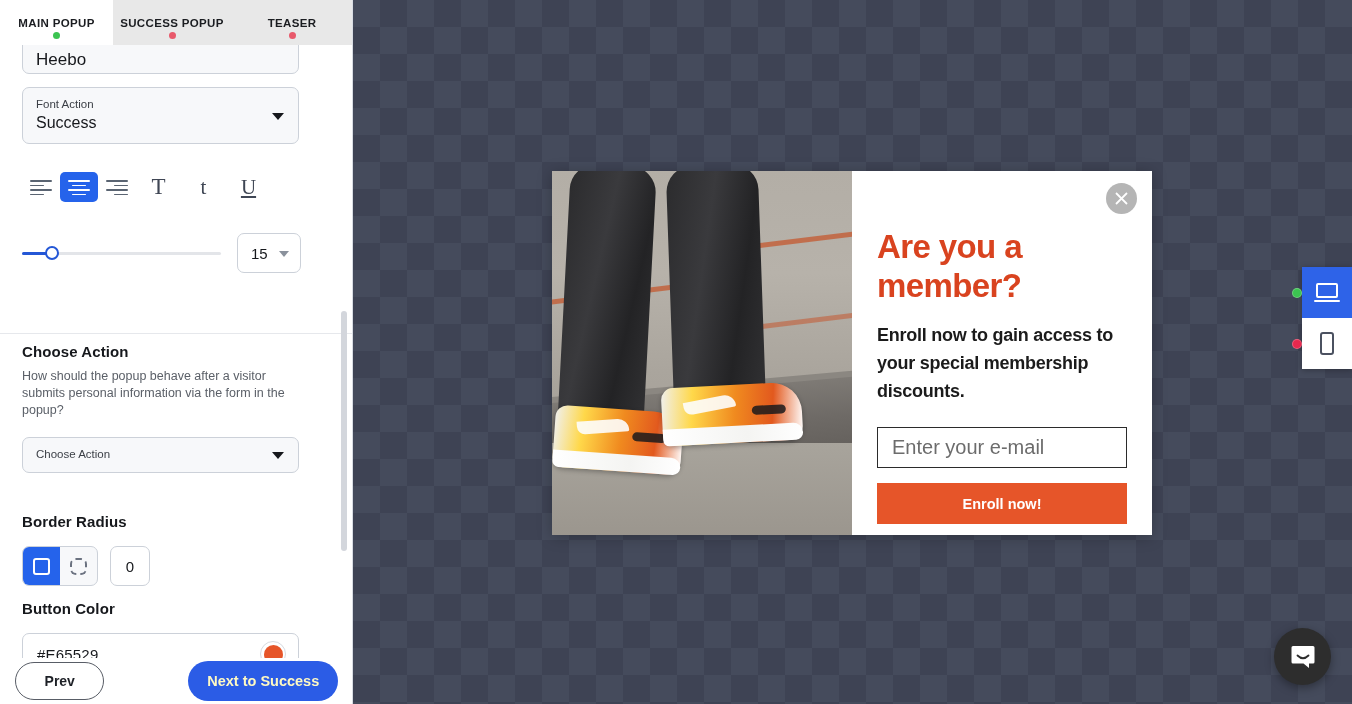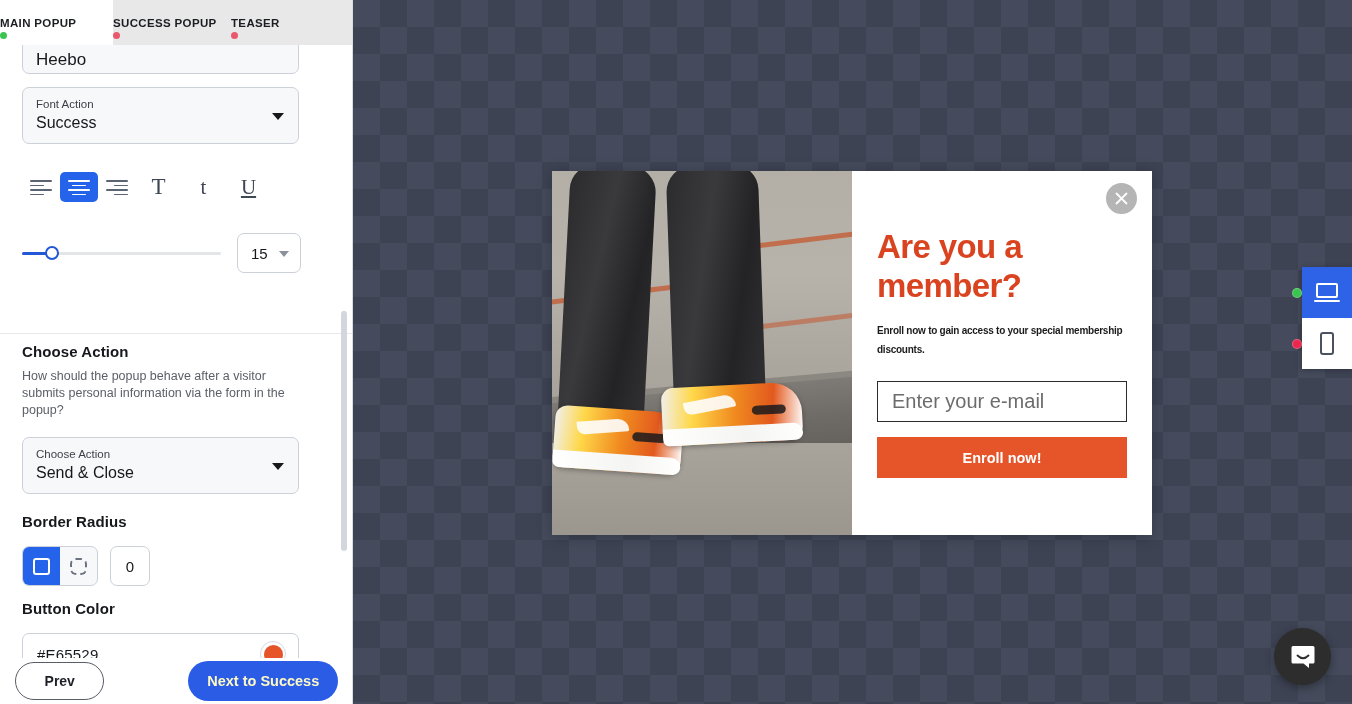--- a/index.html
+++ b/index.html
@@ -24,21 +24,21 @@
   
   #tabs {
     position: absolute; top: 0; left: 0;
     width: 353px; height: 45px;
     display: flex; align-items: flex-start;
     z-index: 20;
   }
   .tab {
     height: 45px;
     display: flex; flex-direction: column;
-    justify-content: center;
+    align-items: center; justify-content: center;
     gap: 3px;
     cursor: pointer;
     user-select: none;
     padding-top: 11px;
   }
   .tab.main    { width: 113px; background: #ffffff; }
   .tab.success { width: 118px; background: #e8e8e8; }
   .tab.teaser  { width: 122px; background: #e8e8e8; }
   .tab-label {
     font-size: 11.5px; font-weight: 700;
@@ -388,21 +388,21 @@
   }
   #popup-close svg { display: block; }
   #popup-headline {
     font-size: 33px; line-height: 39px;
     font-weight: 700; color: #d9431f;
     letter-spacing: -.6px;
     margin-top: 4px;
   }
   #popup-subtext {
     margin-top: 16px;
-    font-size: 10px; line-height: 19px;
+    font-size: 18px; line-height: 28px;
     font-weight: 700; color: #1b1b1b;
     letter-spacing: -.25px;
   }
   #popup-email {
     margin-top: 22px;
     width: 250px; height: 41px;
     border: 1.5px solid #2b2b2b;
     background: #ffffff;
     display: flex; align-items: center;
     padding-left: 14px;
@@ -547,21 +547,20 @@
           </div>
         </div>
 
         <div class="divider" style="top:288px"></div>
 
         <div id="choose-action-section">
           <div class="section-title">Choose Action</div>
           <div class="help-text">How should the popup behave after a visitor submits personal information via the form in the popup?</div>
           <div id="choose-action-field" class="field">
             <div class="field-label">Choose Action</div>
-            <div class="field-value">Send &amp; Close</div>
             <span class="caret"></span>
           </div>
         </div>
 
         <div id="border-radius-section">
           <div class="section-title">Border Radius</div>
           <div id="radius-row">
             <div class="seg">
               <div class="seg-btn active">
                 <span class="sq-ico"></span>

